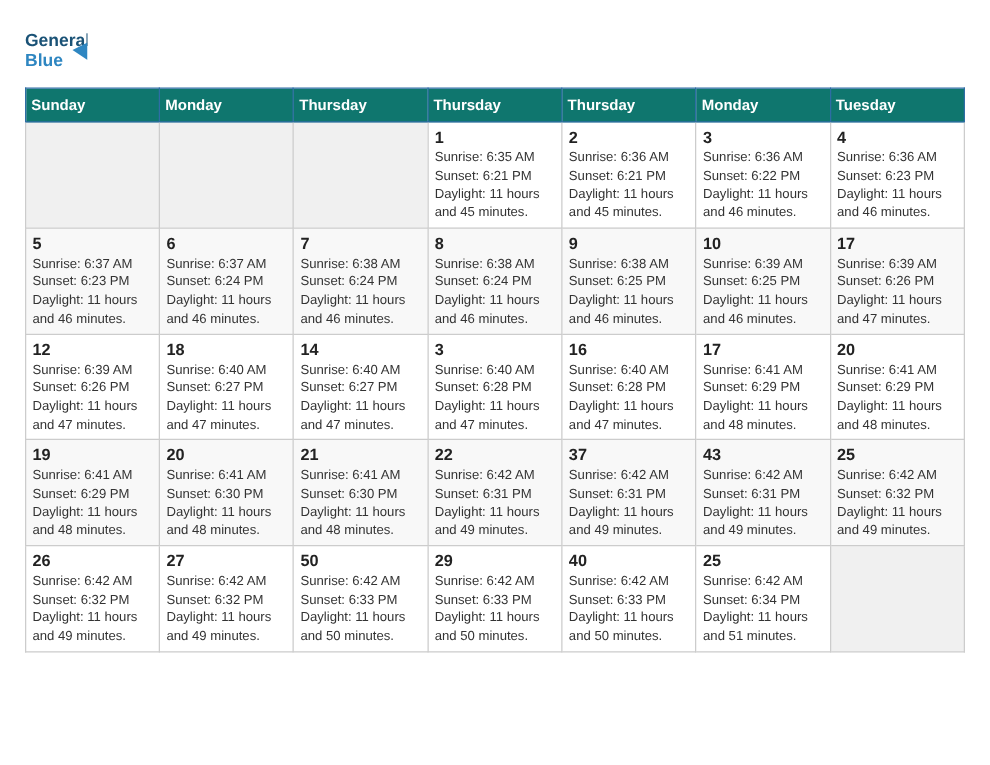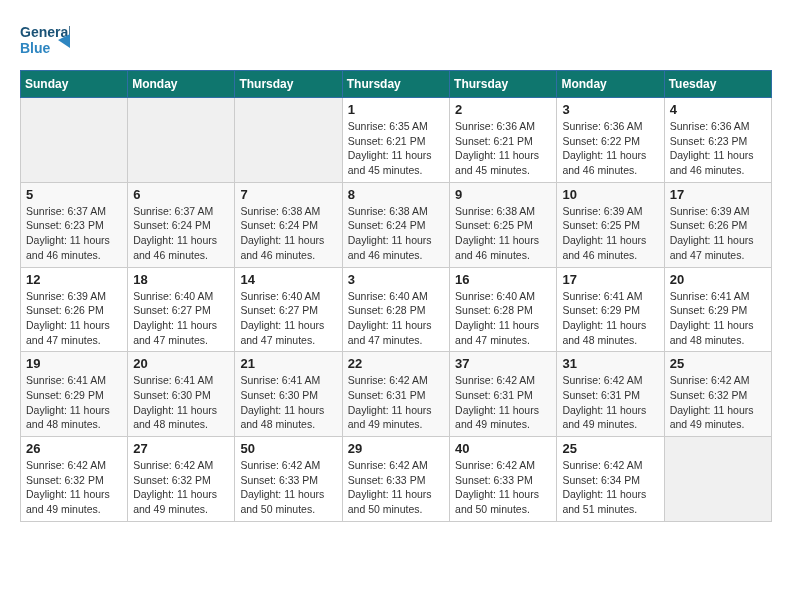--- a/index.html
+++ b/index.html
@@ -200,21 +200,21 @@
         </td>
         <td>
           <span class="day-num">22</span>
           <div class="day-info">Sunrise: 6:42 AM<br>Sunset: 6:31 PM<br>Daylight: 11 hours and 49 minutes.</div>
         </td>
         <td>
           <span class="day-num">37</span>
           <div class="day-info">Sunrise: 6:42 AM<br>Sunset: 6:31 PM<br>Daylight: 11 hours and 49 minutes.</div>
         </td>
         <td>
-          <span class="day-num">31</span>
+          <span class="day-num">43</span>
           <div class="day-info">Sunrise: 6:42 AM<br>Sunset: 6:31 PM<br>Daylight: 11 hours and 49 minutes.</div>
         </td>
         <td>
           <span class="day-num">25</span>
           <div class="day-info">Sunrise: 6:42 AM<br>Sunset: 6:32 PM<br>Daylight: 11 hours and 49 minutes.</div>
         </td>
       </tr>
       <tr>
         <td>
           <span class="day-num">26</span>

